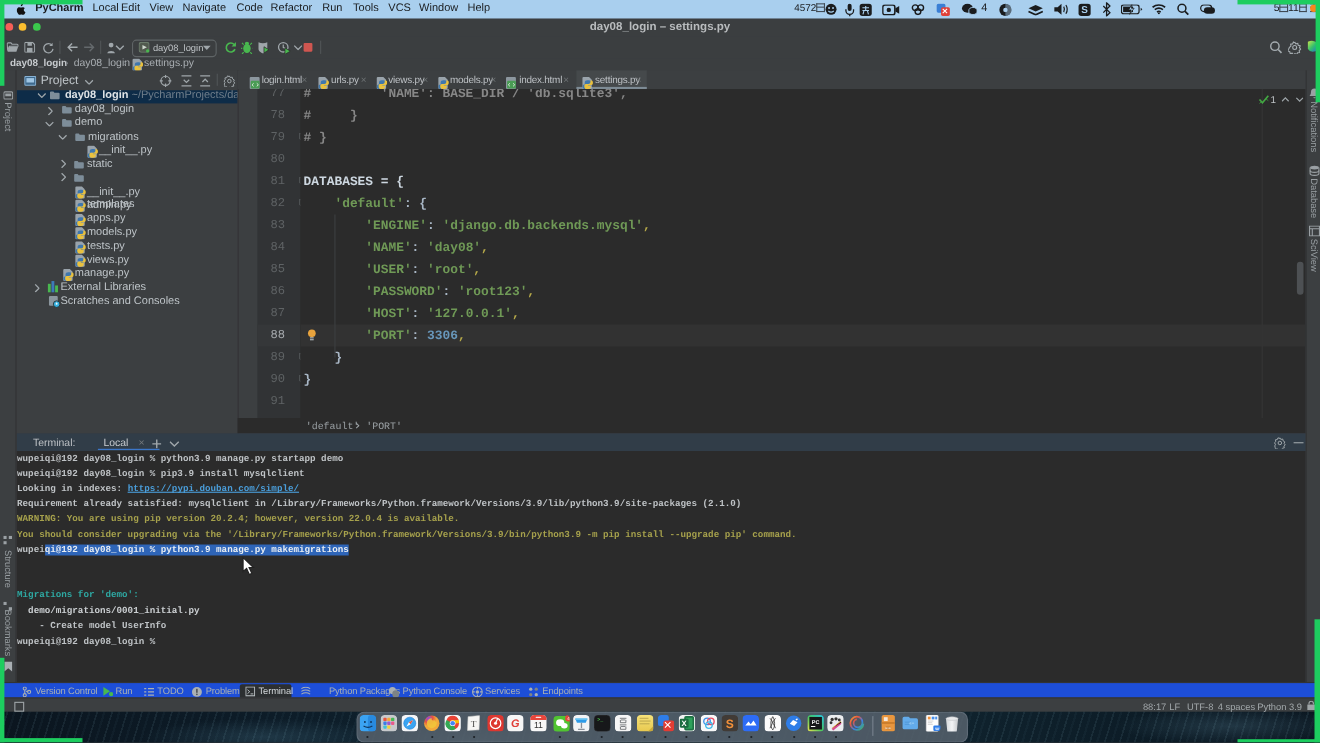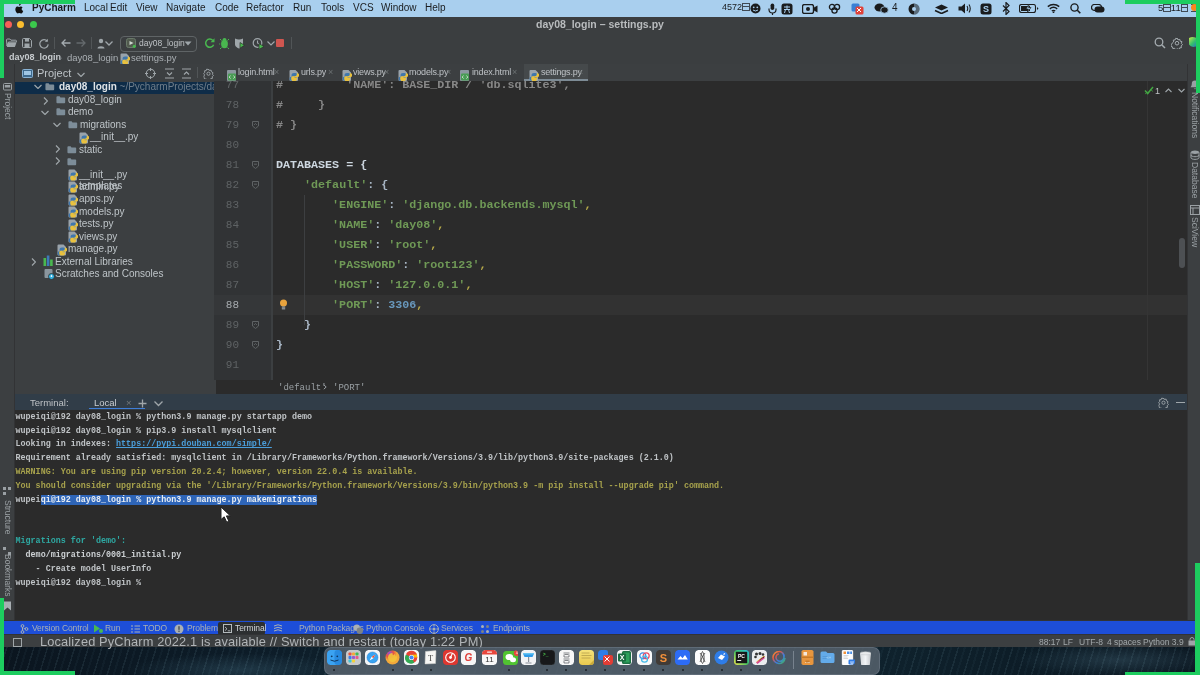--- a/index.html
+++ b/index.html
@@ -31,21 +31,21 @@
 #rstrip{position:absolute;left:1187px;top:64px;width:13px;height:556px;background:#3c3f41;border-left:1px solid #323335;}
 .vlabel{position:absolute;color:#9aa0a4;font-size:8.5px;white-space:nowrap;transform-origin:0 0;}
 
 #proj{position:absolute;left:15px;top:64px;width:201px;height:330px;background:#3c3f41;border-right:1px solid #323335;}
 #ptree{position:absolute;left:15px;top:82px;width:201px;height:248px;font-size:10px;color:#bec4c8;overflow:hidden;}
 .trow{position:absolute;height:12.45px;line-height:12.45px;white-space:nowrap;}
 
 #tabbar{position:absolute;left:216px;top:64px;width:971px;height:17px;background:#3c3f41;}
 .tab{position:absolute;top:64px;height:17px;line-height:17px;color:#bdc1c5;font-size:9px;letter-spacing:-0.2px;}
 
-#gutter{position:absolute;left:214px;top:81px;width:57px;height:299px;background:#313335;overflow:hidden;}
+#gutter{position:absolute;left:234px;top:81px;width:57px;height:299px;background:#313335;overflow:hidden;}
 #editor{position:absolute;left:273px;top:81px;width:914px;height:299px;background:#2b2b2b;overflow:hidden;}
 #lnums{position:absolute;left:0px;top:-5.7px;width:25px;text-align:right;font-family:"Liberation Mono",monospace;font-size:11px;line-height:20px;color:#5f6365;}
 #code{margin:0;position:absolute;left:3px;top:-5.7px;font-family:"Liberation Mono",monospace;font-size:11.7px;line-height:20px;font-weight:bold;color:#a9b7c6;}
 #code .s{color:#6f9956;}
 #code .c{color:#878787;}
 #code .n{color:#6897bb;}
 #code .y{color:#b8ab4a;}
 #code .w{color:#cdd7e0;}
 #ebread{position:absolute;left:216px;top:380px;width:971px;height:14px;background:#2b2b2b;color:#9aa0a4;font-size:9px;}
 
@@ -599,21 +599,20 @@
  <svg class="bitem" style="left:480px;top:2.5px" width="10" height="10">
       <circle cx="2.5" cy="2.5" r="1.5" fill="#aab0b3"></circle>
       <circle cx="7.5" cy="2.5" r="1.5" fill="#7d8386"></circle>
       <circle cx="2.5" cy="7.5" r="1.5" fill="#7d8386"></circle>
       <circle cx="7.5" cy="7.5" r="1.5" fill="#aab0b3"></circle>
     </svg>
  <span class="bitem" style="left:493px;">Endpoints</span>
 </div>
 <div id="sbar">
  <div class="abs" style="left:13px;top:2.5px;width:7px;height:7px;border:1px solid #9fa5a8;"></div>
- <span class="abs" style="left:40px;top:-1px;font-size:12.8px;letter-spacing:0.15px;color:#b0b4b7;">Localized PyCharm 2022.1 is available // Switch and restart (today 1:22 PM)</span>
  <span class="abs" style="left:1039px;top:2px;">88:17</span>
  <span class="abs" style="left:1063px;top:2px;">LF</span>
  <span class="abs" style="left:1079px;top:2px;">UTF-8</span>
  <span class="abs" style="left:1107px;top:2px;">4 spaces</span>
  <span class="abs" style="left:1143px;top:2px;">Python 3.9</span>
  <svg class="abs" style="left:1188px;top:2px" width="8" height="9">
       <rect x="0.5" y="3.5" width="7" height="5" fill="#9fa5a8"></rect>
       <path d="M2 3.5V2.5a2 2 0 0 1 4 0v1" fill="none" stroke="#9fa5a8"></path>
     </svg>
 </div>

